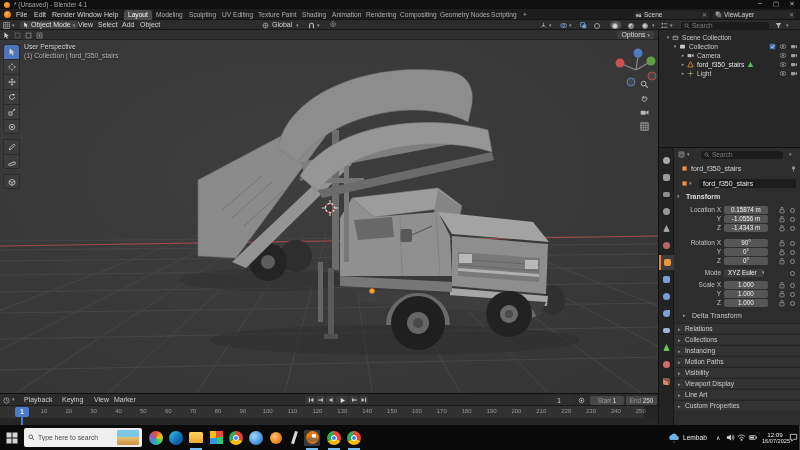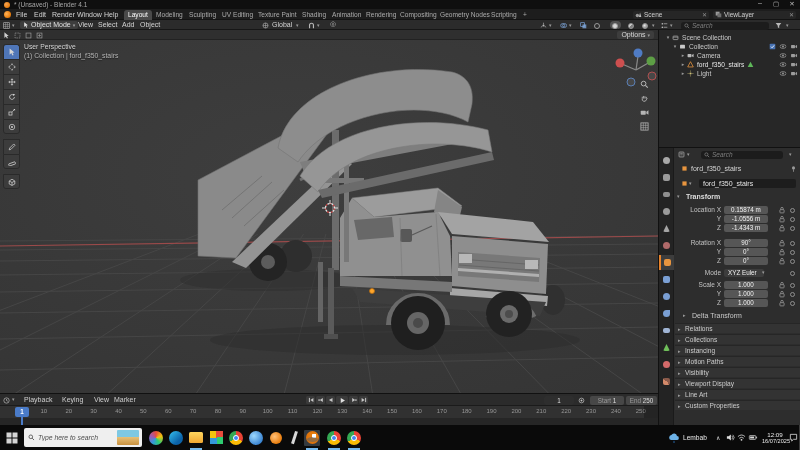--- a/index.html
+++ b/index.html
@@ -2,21 +2,21 @@
 <html><head>
 <meta charset="utf-8">
 <style>
   * { margin:0; padding:0; box-sizing:border-box; }
   html,body { width:800px; height:450px; background:#000; }
   body { font-family:"Liberation Sans","DejaVu Sans",sans-serif; font-size:7px; color:#d0d0d0; overflow:hidden; }
   #root { position:relative; width:800px; height:450px; background:#1d1d1d; overflow:hidden; }
   .abs { position:absolute; }
   .glyph { font-family:"DejaVu Sans",sans-serif; }
   .dim { color:#9a9a9a; }
-  input { outline:none; border:none;font-style:italic; }
+  input { outline:none; border:none; }
 
   
   #titlebar { left:0; top:0; width:800px; height:9px; background:#0f0f0f; }
   #titlebar .title { position:absolute; left:14px; top:1px; font-size:6.5px; color:#a8a8a8; }
   .winctl { position:absolute; top:0; height:9px; width:16px; text-align:center; color:#bdbdbd; font-size:6.5px; line-height:9px; }
   #blender-logo-mini { position:absolute; left:4px; top:1.5px; width:6px; height:6px; border-radius:50%;
     background:radial-gradient(circle at 35% 35%, #f5a353, #e87d0d 70%); }
 
   
   #menubar { left:0; top:9px; width:800px; height:11px; background:#1d1d1d; border-bottom:1px solid #131313; }

